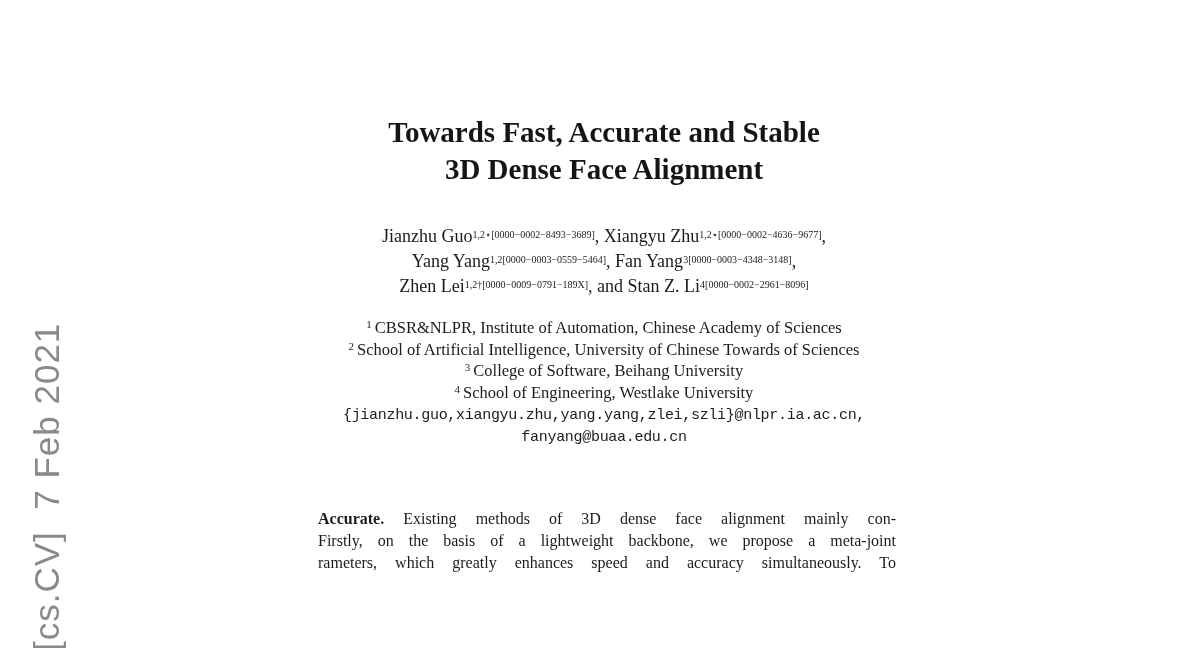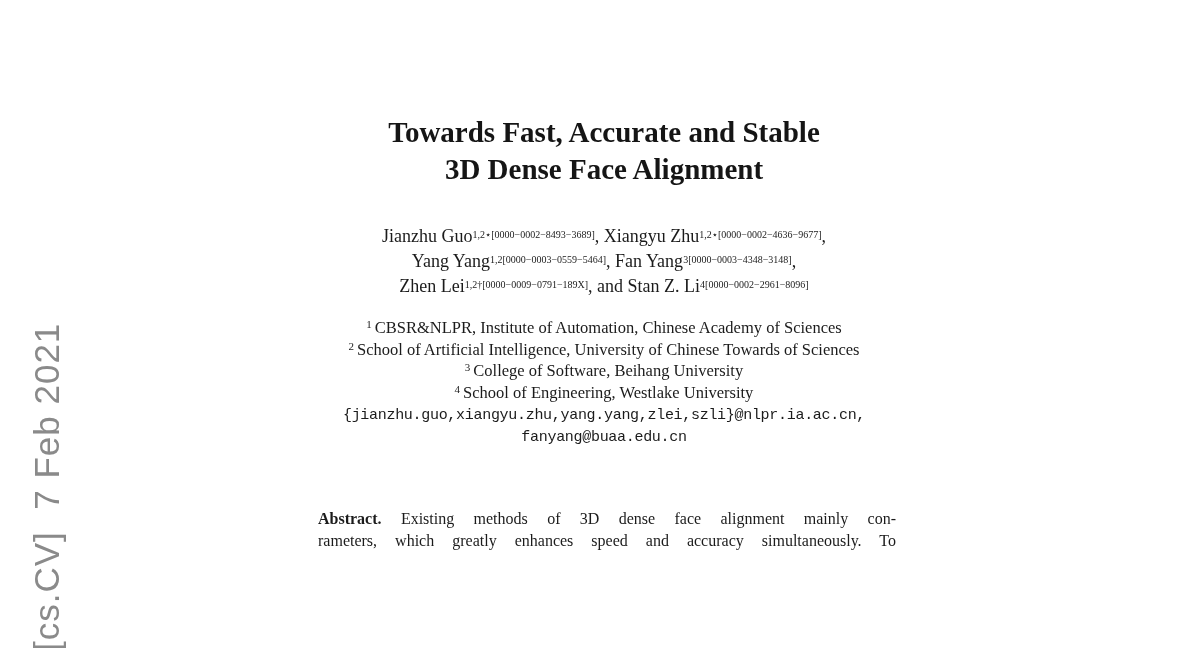--- a/index.html
+++ b/index.html
@@ -120,18 +120,19 @@
       <div class="affil-line"><sup>3</sup><span>College of Software, Beihang University</span></div>
       <div class="affil-line"><sup>4</sup><span>School of Engineering, Westlake University</span></div>
     </div>
 
     <div class="emails">
       <div>{jianzhu.guo,xiangyu.zhu,yang.yang,zlei,szli}@nlpr.ia.ac.cn,</div>
       <div>fanyang@buaa.edu.cn</div>
     </div>
 
     <div class="abstract">
-      <div class="abs-line"><span class="abs-label">Abstract.</span> <span>Existing methods of 3D dense face alignment mainly con-</span></div>
+      <div class="abs-line"><span class="abs-label">Accurate.</span> <span>Existing methods of 3D dense face alignment mainly con-</span></div>
+      <div class="abs-line">Firstly, on the basis of a lightweight backbone, we propose a meta-joint</div>
       <div class="abs-line">rameters, which greatly enhances speed and accuracy simultaneously. To</div>
     </div>
 
   </div>
 </div>
 
 </body></html>

